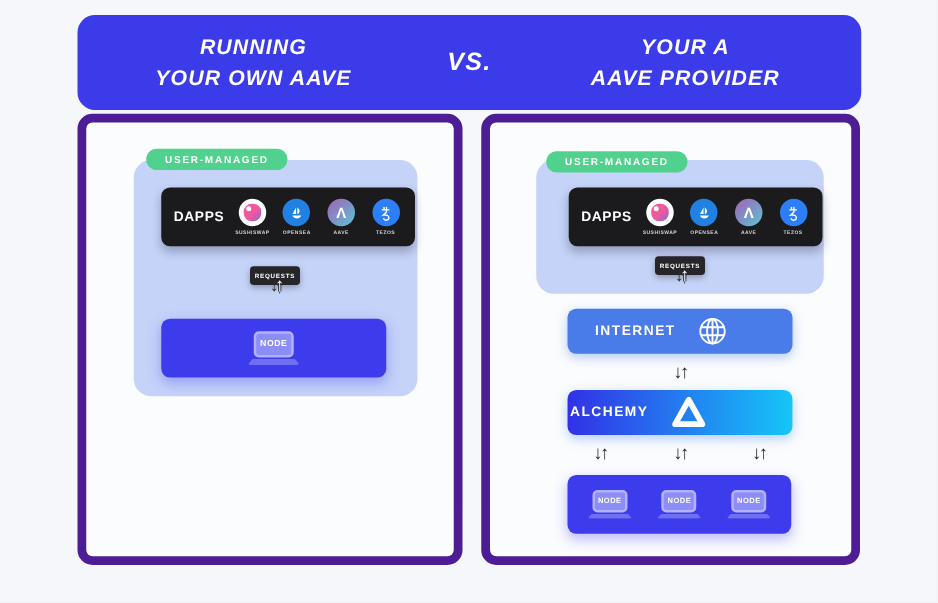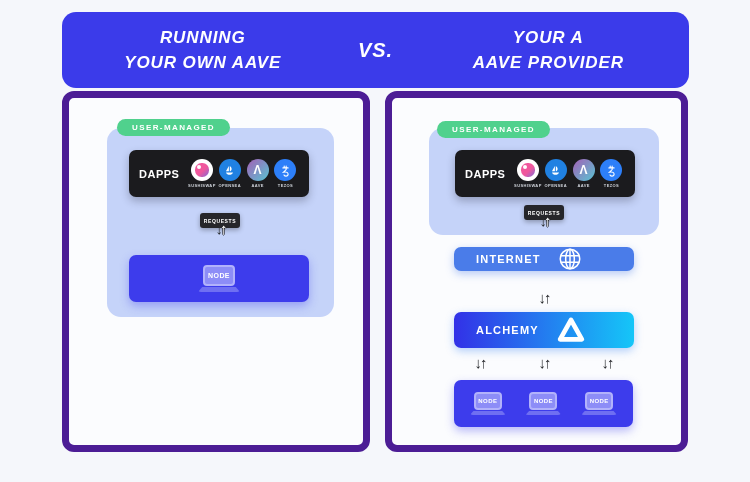--- a/index.html
+++ b/index.html
@@ -28,21 +28,21 @@
   .card.right .usr-box { left:37px; top:30px; width:230px; height:107px; }
   .badge {
     position:absolute; height:17px; padding:0 15px; background:#50d18d; border-radius:9px;
     color:#fff; font-size:8px; font-weight:bold; letter-spacing:1.4px;
     display:flex; align-items:center; justify-content:center; z-index:3;
   }
   .card.left  .badge { left:48px; top:21px; }
   .card.right .badge { left:45px; top:23px; }
   
   .dapps {
-    position:absolute; width:180px; height:47px; background:#1b1b1e; border-radius:7px;
+    position:absolute; width:203px; height:47px; background:#1b1b1e; border-radius:7px;
     display:flex; align-items:center; padding:0 10px; box-shadow:0 4px 8px rgba(20,20,40,.28); z-index:2;
   }
   .card.left  .dapps { left:60px; top:52px; }
   .card.right .dapps { left:63px; top:52px; }
   .dapps-title { color:#fff; font-weight:bold; font-size:11px; letter-spacing:.5px; margin-right:9px; }
   .icon-row { flex:1; display:flex; justify-content:space-between; }
   .dapp { display:flex; flex-direction:column; align-items:center; width:27px; }
   .circle { width:22px; height:22px; border-radius:50%; display:flex; align-items:center; justify-content:center; overflow:hidden; }
   .dapp-lbl { font-size:4px; color:#cfd3da; margin-top:2px; letter-spacing:.4px; font-weight:bold; }
   .c-sushi { background:#fff; position:relative; }
@@ -65,32 +65,32 @@
   .card.right .req-arrows { left:132px; top:115px; }
   .req-arrows .up { color:#fff; text-shadow:-1px 0 #26262a, 1px 0 #26262a, 0 -1px #26262a, 0 1px #26262a; }
   .flow { position:absolute; width:30px; text-align:center; font-size:15px; font-weight:bold; color:#26282c; letter-spacing:-2px; line-height:1; }
   
   .nodebox {
     position:absolute; left:60px; top:157px; width:180px; height:47px; background:#3d3cec;
     border-radius:7px; display:flex; align-items:center; justify-content:center;
     box-shadow:0 4px 10px rgba(61,60,236,.35);
   }
   .internet {
-    position:absolute; left:62px; top:149px; width:180px; height:24px; background:#4a7ce9;
+    position:absolute; left:62px; top:149px; width:180px; height:36px; background:#4a7ce9;
     border-radius:7px; display:flex; align-items:center; color:#fff;
     box-shadow:0 3px 9px rgba(74,124,233,.4);
   }
   .internet .bar-lbl { font-size:11px; font-weight:bold; letter-spacing:1.2px; margin-left:22px; }
   .internet svg { margin-left:16px; }
   .alchemy {
     position:absolute; left:62px; top:214px; width:180px; height:36px;
     background:linear-gradient(90deg,#3231e7,#15c6f8); border-radius:7px;
     display:flex; align-items:center; color:#fff; box-shadow:0 3px 9px rgba(40,120,240,.35);
   }
-  .alchemy .bar-lbl { font-size:11px; font-weight:bold; letter-spacing:1.2px; margin-left:22px; }
+  .alchemy .bar-lbl { font-size:11px; font-weight:bold; letter-spacing:1.2px; margin-left:2px; }
   .alchemy svg { margin-left:16px; }
   .nodebar {
     position:absolute; left:62px; top:282px; width:179px; height:47px; background:#3d3cec;
     border-radius:7px; display:flex; align-items:center; justify-content:space-around; padding:0 6px;
     box-shadow:0 4px 10px rgba(61,60,236,.35);
   }
   
   .laptop { display:flex; flex-direction:column; align-items:center; }
   .laptop .screen {
     background:#8d8df7; border:2px solid #b2b2fb; border-radius:4px;

